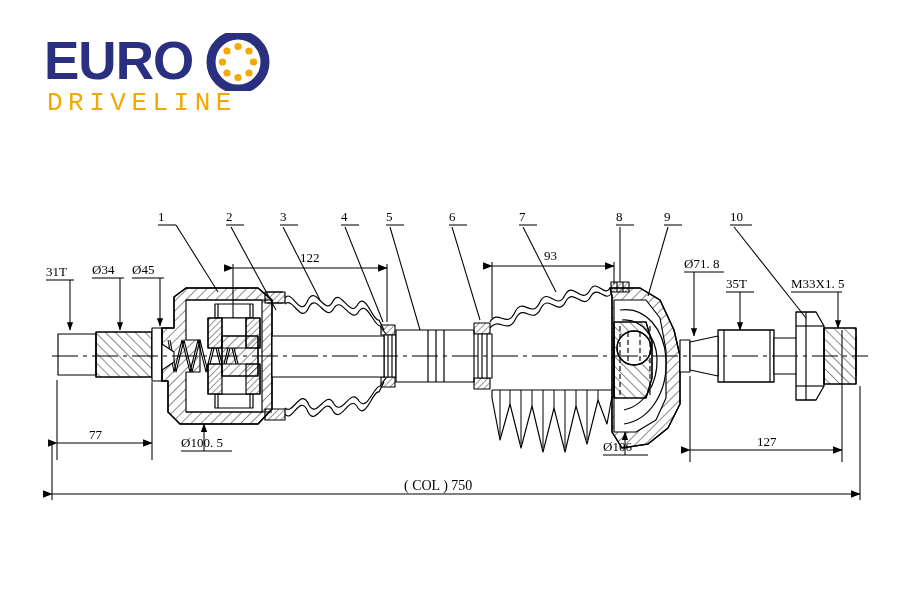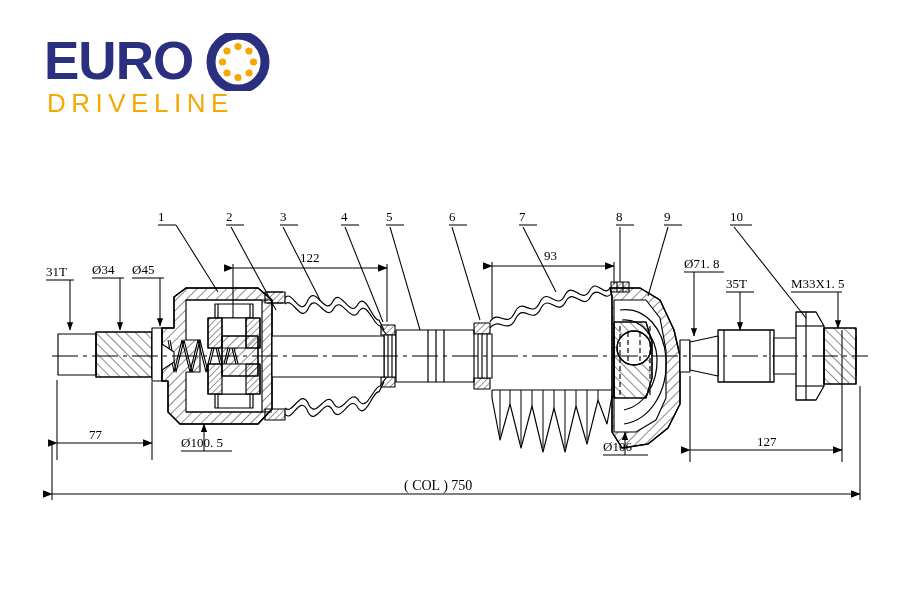--- a/index.html
+++ b/index.html
@@ -5,21 +5,21 @@
   html,body{margin:0;padding:0;background:#ffffff;}
   body{width:900px;height:600px;overflow:hidden;
        font-family:"Liberation Serif", serif;}
   #root{position:relative;width:900px;height:600px;background:#fff;}
 
   
   #logo{position:absolute;left:44px;top:34px;width:230px;height:82px;}
   .logo-word{position:absolute;left:0;top:0;font-family:"Liberation Sans", sans-serif;
              font-weight:bold;font-size:53px;letter-spacing:-1px;color:#2b2f7f;
              line-height:53px;}
-  .logo-sub{position:absolute;left:3px;top:56px;font-family:Liberation Sans, sans-serif;
+  .logo-sub{position:absolute;left:3px;top:56px;font-family:Liberation Mono, monospace;
             font-weight:normal;font-size:26px;letter-spacing:5.5px;color:#f5a800;
             line-height:26px;}
   #logo svg{position:absolute;left:160px;top:-1px;}
 
   
   #draw{position:absolute;left:0;top:0;width:900px;height:600px;}
   #draw text{font-family:"Liberation Serif", serif;fill:#000;}
 </style>
 </head>
 <body>

